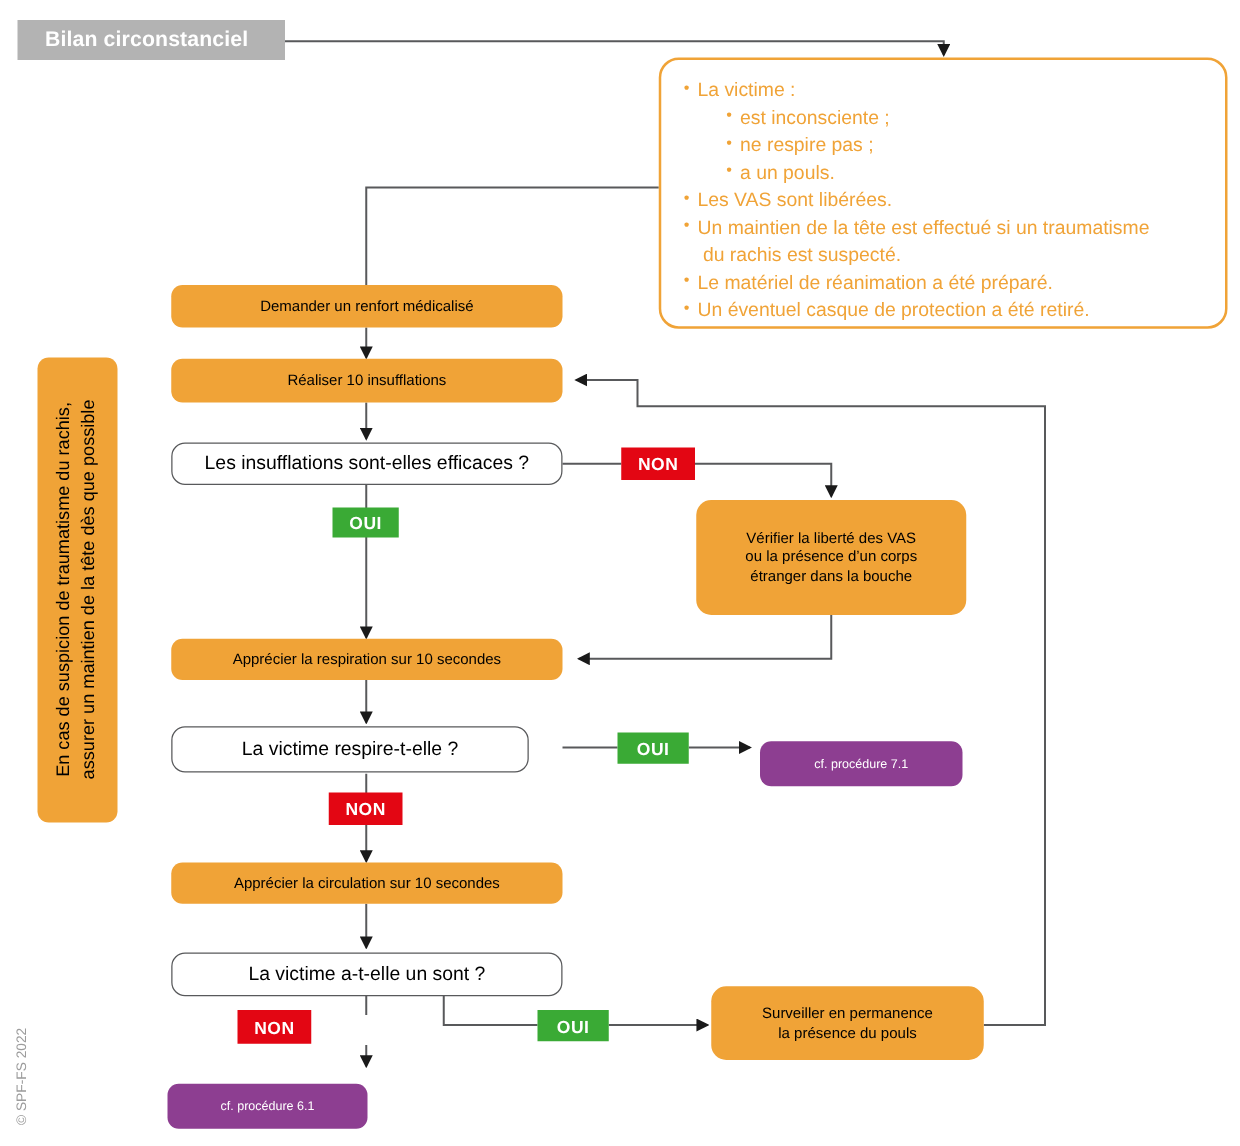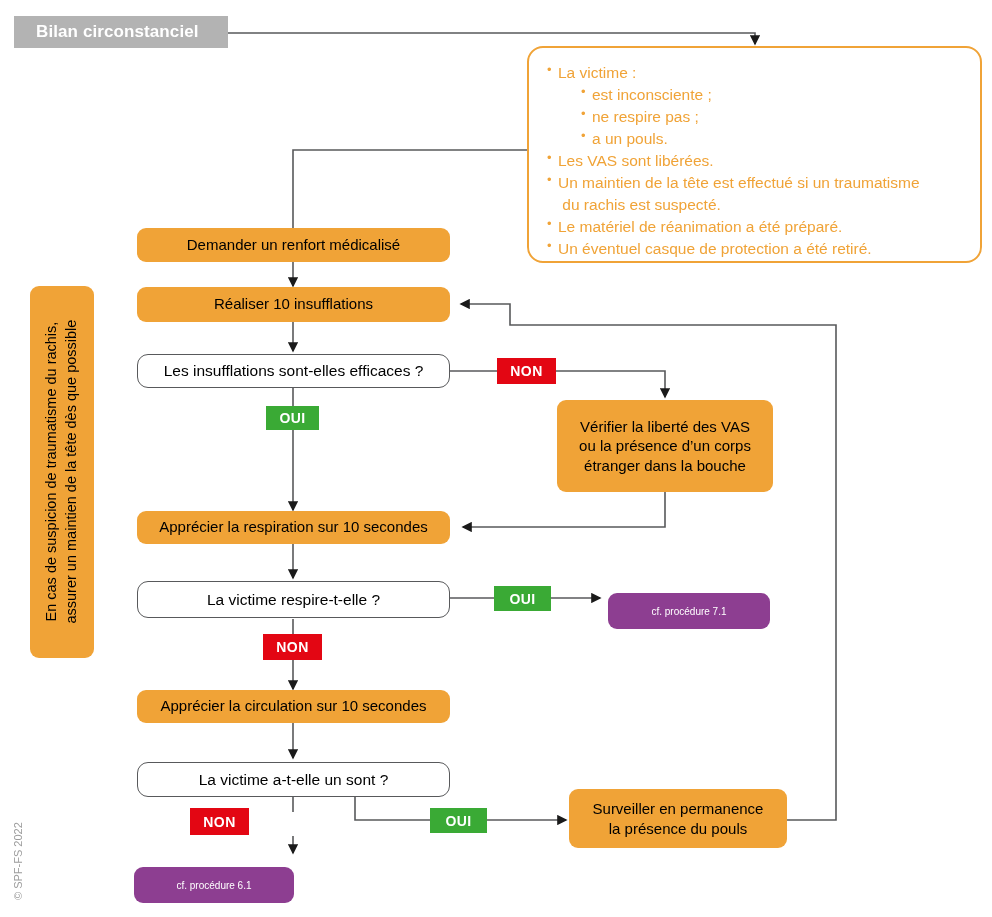--- a/index.html
+++ b/index.html
@@ -12,23 +12,23 @@
   .node{position:absolute;box-sizing:border-box;display:flex;align-items:center;justify-content:center;text-align:center;}
 
   
   .header-badge{
     background:#b3b3b3;color:#ffffff;font-weight:bold;font-size:17px;
     letter-spacing:.1px;justify-content:flex-start;padding-left:22px;
   }
 
   
   .action{
-    background:#f0a337;color:#000000;border-radius:9px;font-size:15px;line-height:1.25;
-  }
-  .action.multiline{line-height:1.3;}
+    background:#f0a337;color:#000000;border-radius:9px;font-size:12px;line-height:1.25;
+  }
+  .action.multiline{line-height:1.3;border-radius:12px;}
 
   
   .decision{
     background:#ffffff;border:1.4px solid #58595b;border-radius:11px;color:#000000;font-size:15.5px;align-items:center;
   }
 
   
   .ref{
     background:#8d3e91;color:#ffffff;border-radius:9px;font-size:10px;margin-top:13px;
   }
@@ -161,21 +161,21 @@
 <div class="node action multiline" style="left:557px;top:400px;width:216px;height:92px;white-space:pre-line;">
   <span>Vérifier la liberté des VAS
 ou la présence d’un corps
 étranger dans la bouche</span>
 </div>
 
 <div class="node action" style="left:137px;top:511px;width:313px;height:33px;">
   <span>Apprécier la respiration sur 10 secondes</span>
 </div>
 
-<div class="node decision" style="left:137px;top:581px;width:313px;height:37px;">
+<div class="node decision" style="left:137px;top:581px;width:286px;height:37px;">
   <span>La victime respire-t-elle ?</span>
 </div>
 
 <div class="node tag yes" style="left:494px;top:586px;width:57px;height:25px;">
   <span>OUI</span>
 </div>
 
 <div class="node ref" style="left:608px;top:580px;width:162px;height:36px;">
   <span>cf. procédure 7.1</span>
 </div>

